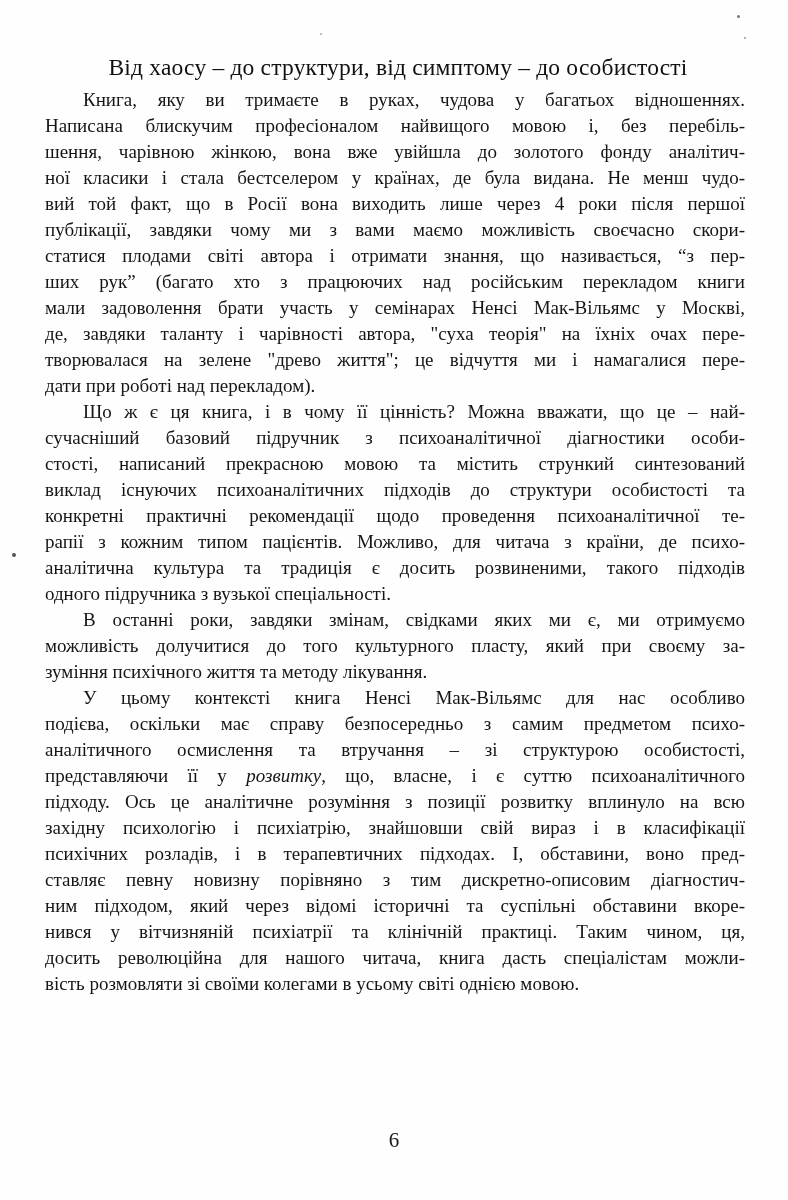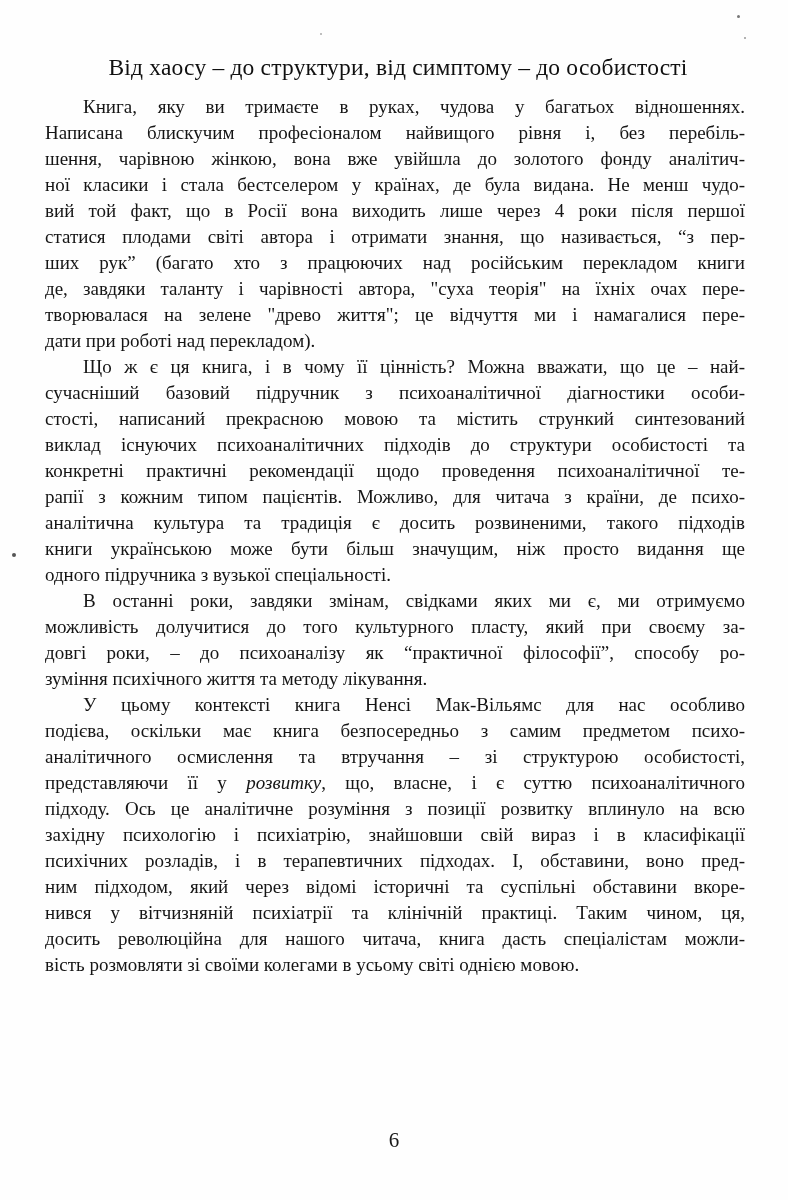--- a/index.html
+++ b/index.html
@@ -23,21 +23,21 @@
     width: 100%;
     margin: 4px;
     text-align: center;
     font-size: 23.5px;
     font-weight: normal;
     letter-spacing: 0.2px;
     color: #101010;
   }
   .body {
     position: absolute;
-    top: 94px;
+    top: 87px;
     left: 45px;
     width: 700px;
   }
   .para {
     margin: 0;
     padding: 0;
   }
   .line {
     font-size: 19px;
     line-height: 26px;
@@ -75,55 +75,56 @@
   .speckle.s4 { left: 320px; top: 33px;  width: 2px; height: 2px; background:#aaa; }
 </style>
 </head>
 <body>
 
 <div class="scan-page">
   <h1 class="title">Від хаосу – до структури, від симптому – до особистості</h1>
   <div class="body">
       <div class="para">
         <div class="line first">Книга, яку ви тримаєте в руках, чудова у багатьох відношеннях.</div>
-        <div class="line">Написана блискучим професіоналом найвищого рівня і, без перебіль-</div>
+        <div class="line">Написана блискучим професіоналом найвищого мовою і, без перебіль-</div>
         <div class="line">шення, чарівною жінкою, вона вже увійшла до золотого фонду аналітич-</div>
         <div class="line">ної класики і стала бестселером у країнах, де була видана. Не менш чудо-</div>
         <div class="line">вий той факт, що в Росії вона виходить лише через 4 роки після першої</div>
+        <div class="line">публікації, завдяки чому ми з вами маємо можливість своєчасно скори-</div>
         <div class="line">статися плодами світі автора і отримати знання, що називається, “з пер-</div>
         <div class="line">ших рук” (багато хто з працюючих над російським перекладом книги</div>
+        <div class="line">мали задоволення брати участь у семінарах Ненсі Мак-Вільямс у Москві,</div>
         <div class="line">де, завдяки таланту і чарівності автора, "суха теорія" на їхніх очах пере-</div>
         <div class="line">творювалася на зелене "древо життя"; це відчуття ми і намагалися пере-</div>
         <div class="line last">дати при роботі над перекладом).</div>
       </div>
       <div class="para">
         <div class="line first">Що ж є ця книга, і в чому її цінність? Можна вважати, що це – най-</div>
         <div class="line">сучасніший базовий підручник з психоаналітичної діагностики особи-</div>
         <div class="line">стості, написаний прекрасною мовою та містить стрункий синтезований</div>
         <div class="line">виклад існуючих психоаналітичних підходів до структури особистості та</div>
         <div class="line">конкретні практичні рекомендації щодо проведення психоаналітичної те-</div>
         <div class="line">рапії з кожним типом пацієнтів. Можливо, для читача з країни, де психо-</div>
         <div class="line">аналітична культура та традиція є досить розвиненими, такого підходів</div>
-        <div class="line">книги українською може бути більш значущим, ніж просто видання ще</div>
         <div class="line last">одного підручника з вузької спеціальності.</div>
       </div>
       <div class="para">
         <div class="line first">В останні роки, завдяки змінам, свідками яких ми є, ми отримуємо</div>
         <div class="line">можливість долучитися до того культурного пласту, який при своєму за-</div>
-        <div class="line">довгі роки, – до психоаналізу як “практичної філософії”, способу ро-</div>
         <div class="line last">зуміння психічного життя та методу лікування.</div>
       </div>
       <div class="para">
         <div class="line first">У цьому контексті книга Ненсі Мак-Вільямс для нас особливо</div>
-        <div class="line">подієва, оскільки має книга безпосередньо з самим предметом психо-</div>
+        <div class="line">подієва, оскільки має справу безпосередньо з самим предметом психо-</div>
         <div class="line">аналітичного осмислення та втручання – зі структурою особистості,</div>
         <div class="line">представляючи її у <i>розвитку</i>, що, власне, і є суттю психоаналітичного</div>
         <div class="line">підходу. Ось це аналітичне розуміння з позиції розвитку вплинуло на всю</div>
         <div class="line">західну психологію і психіатрію, знайшовши свій вираз і в класифікації</div>
         <div class="line">психічних розладів, і в терапевтичних підходах. І, обставини, воно пред-</div>
+        <div class="line">ставляє певну новизну порівняно з тим дискретно-описовим діагностич-</div>
         <div class="line">ним підходом, який через відомі історичні та суспільні обставини вкоре-</div>
         <div class="line">нився у вітчизняній психіатрії та клінічній практиці. Таким чином, ця,</div>
         <div class="line">досить революційна для нашого читача, книга дасть спеціалістам можли-</div>
         <div class="line last">вість розмовляти зі своїми колегами в усьому світі однією мовою.</div>
       </div>
     </div>
   <div class="folio">6</div>
   <span class="speckle s1"></span>
   <span class="speckle s2"></span>
   <span class="speckle s3"></span>

